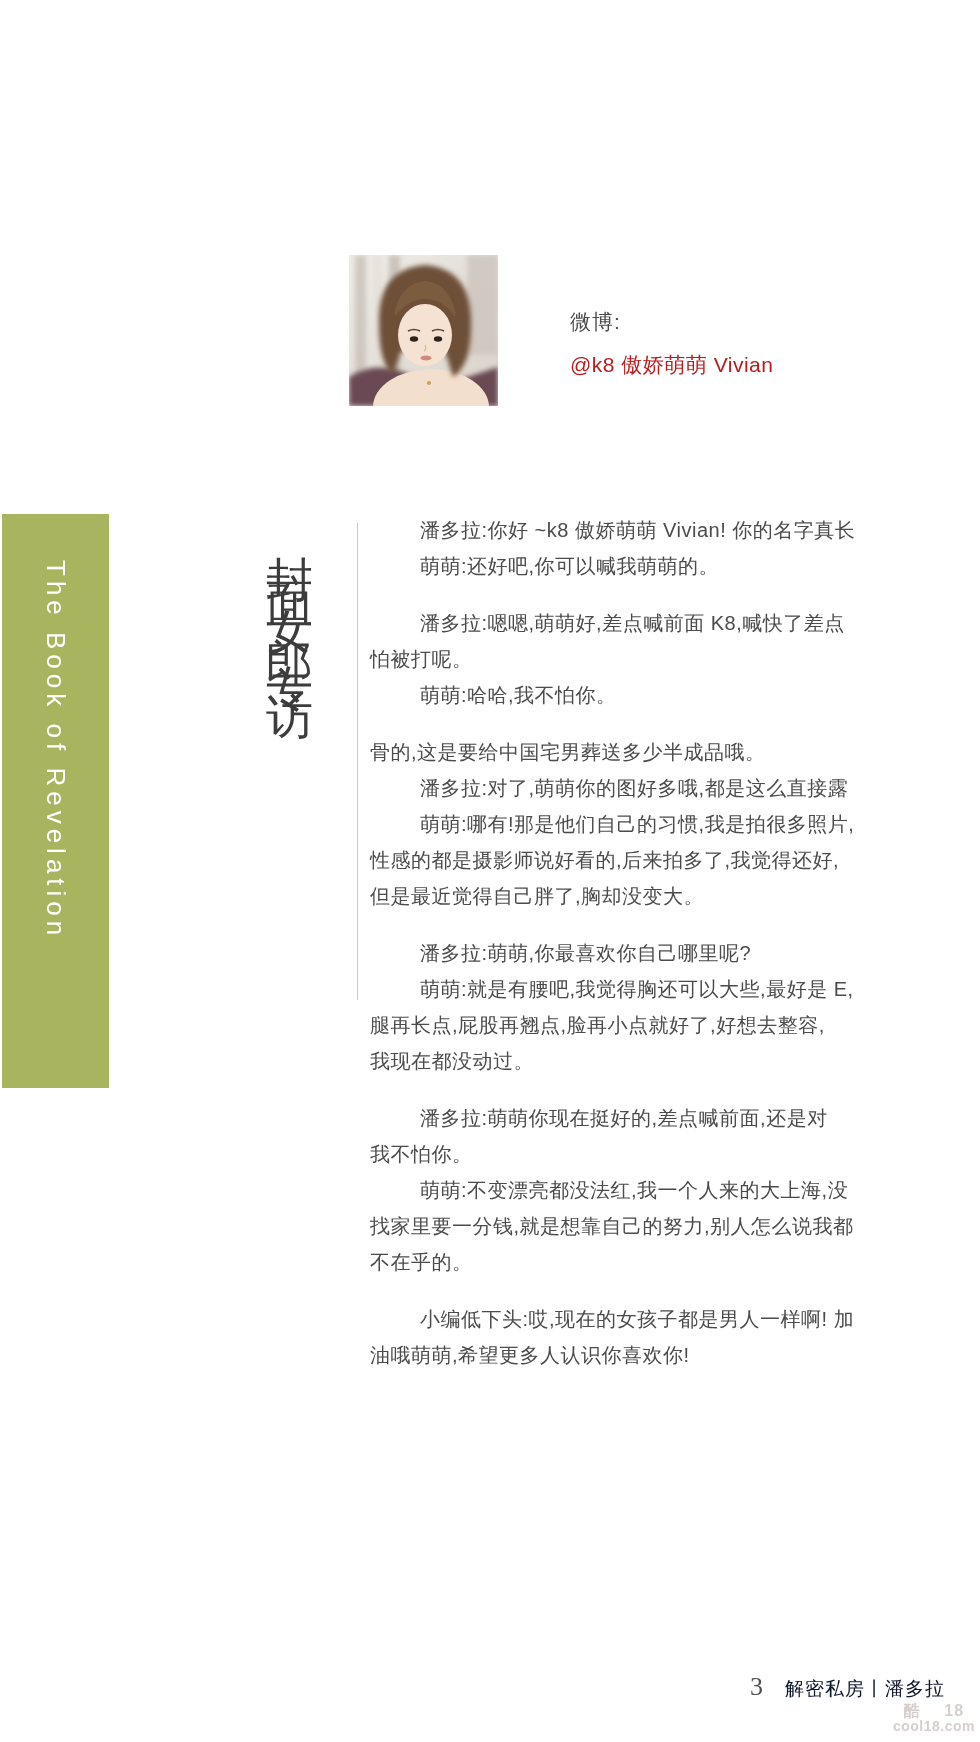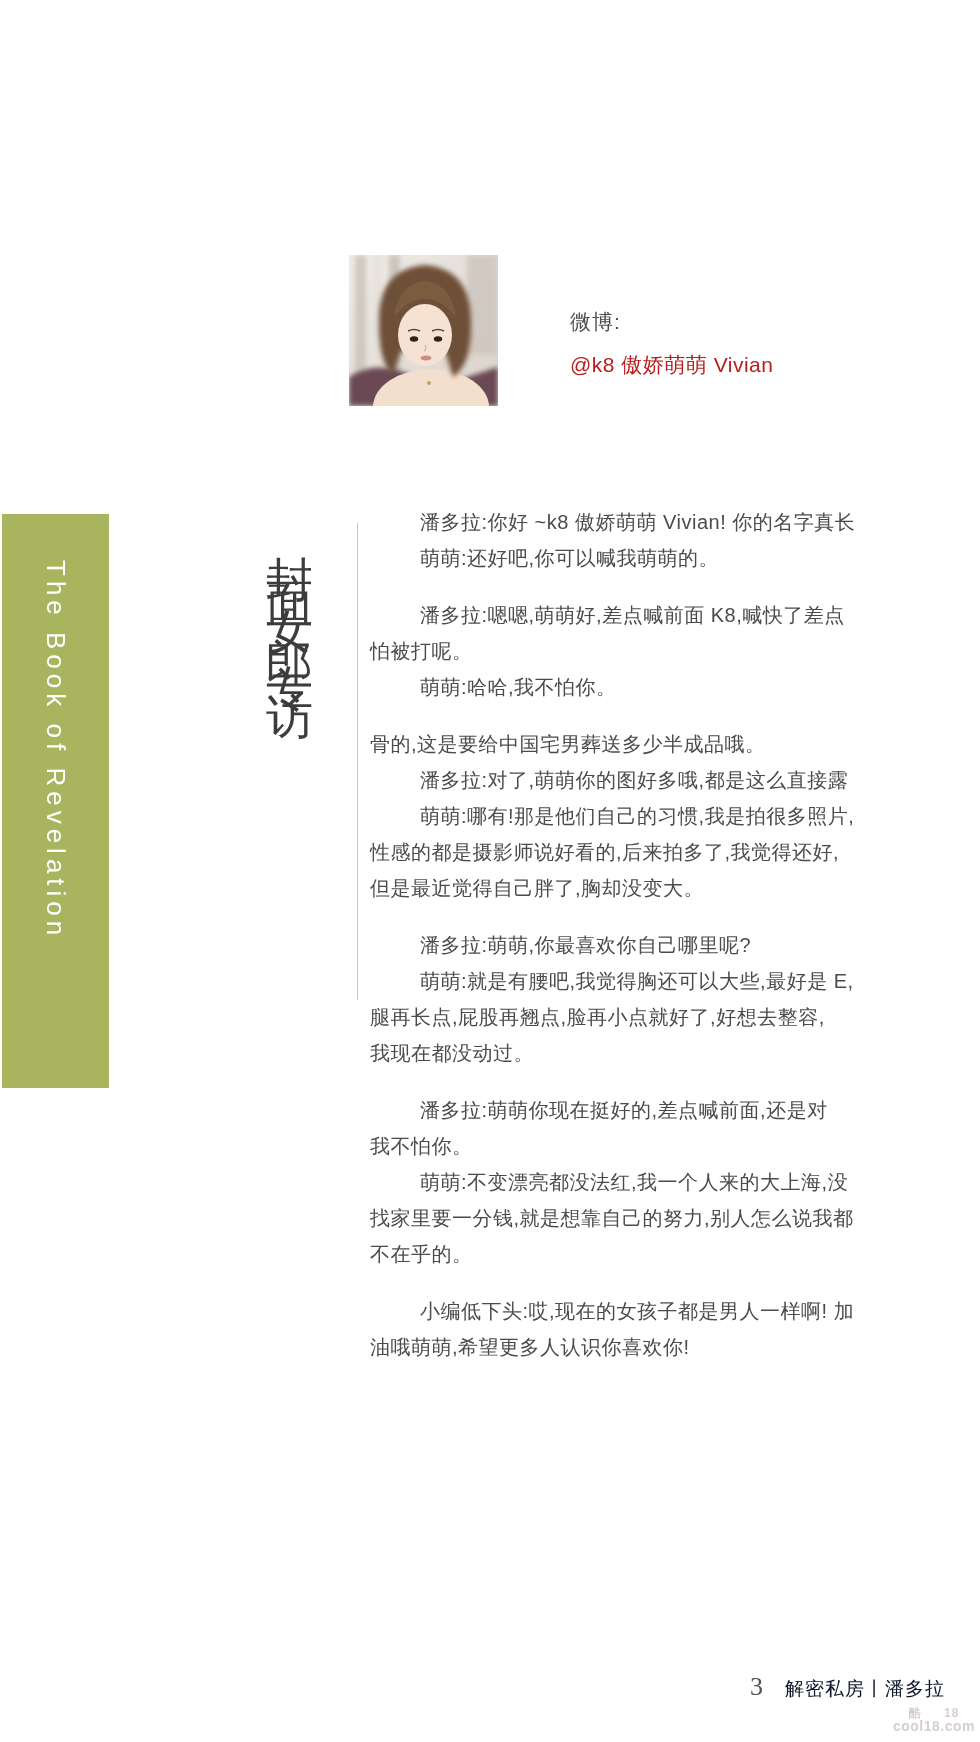--- a/index.html
+++ b/index.html
@@ -58,21 +58,21 @@
 
   
   .interview {
     position: absolute; left: 370px; top: 504px;
     width: 455px;
     font-size: 20px;
     line-height: 36px;
     color: #4b4b4b;
     letter-spacing: 0.5px;
   }
-  .para { margin-bottom: 21px; }
+  .para { margin-bottom: 21px; margin-top: 8px; }
   .line { white-space: nowrap; }
   .line.indent { padding-left: 50px; }
 
   
   .footer {
     position: absolute; top: 1672px; right: 35px;
     display: flex; align-items: baseline;
   }
   .footer .pagenum {
     font-family: "Liberation Serif", "DejaVu Serif", serif;
@@ -82,21 +82,21 @@
 
   
   .watermark {
     position: absolute; right: 5px; bottom: 8px;
     text-align: center;
     color: #d6cfcd;
     font-weight: bold;
     line-height: 1.05;
     text-shadow: 1px 1px 0 #ffffff;
   }
-  .watermark .wm1 { font-size: 12px; word-spacing: 18px; letter-spacing: 1px; }
+  .watermark .wm1 { font-size: 16px; word-spacing: 18px; letter-spacing: 1px; }
   .watermark .wm2 { font-size: 14px; letter-spacing: 0.5px; text-align: right; }
 </style>
 </head>
 <body>
 
 <div class="photo">
   <svg width="149" height="151" viewBox="0 0 149 151">
     <defs>
       <filter id="soft" x="-20%" y="-20%" width="140%" height="140%">
           <feGaussianBlur stdDeviation="2.5"></feGaussianBlur>

